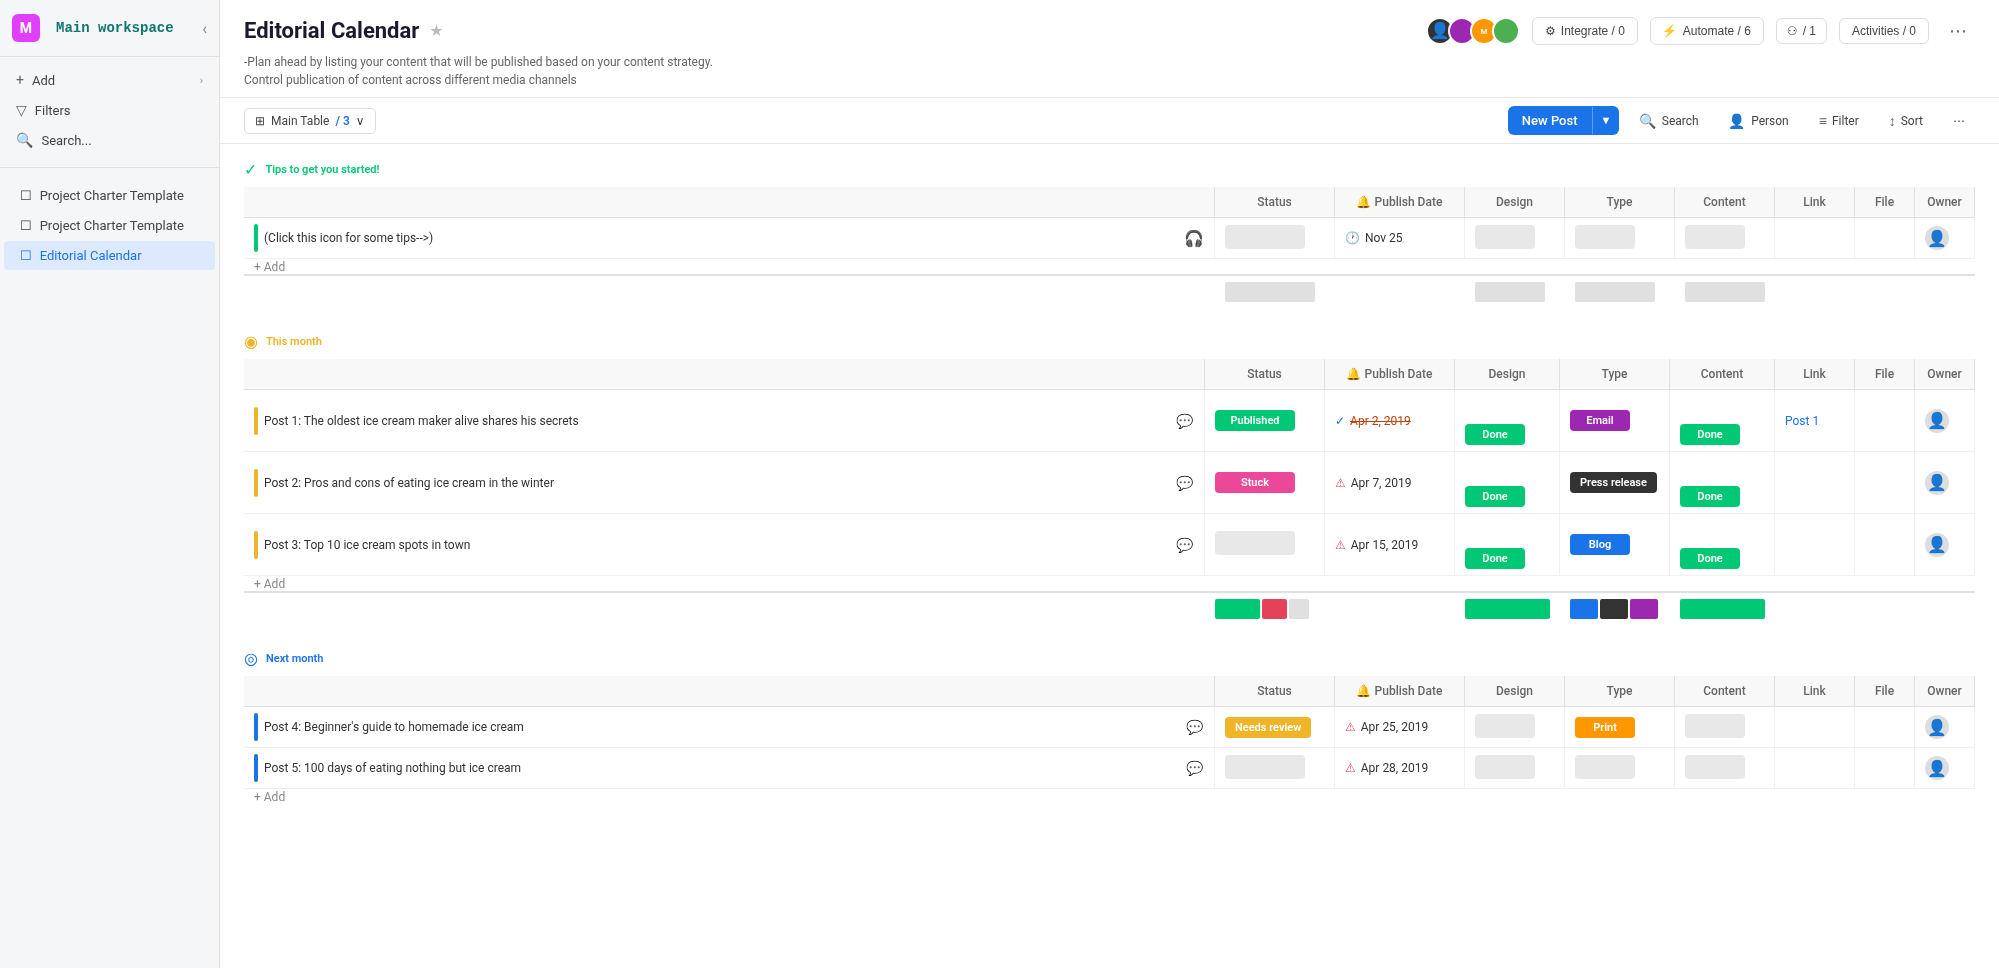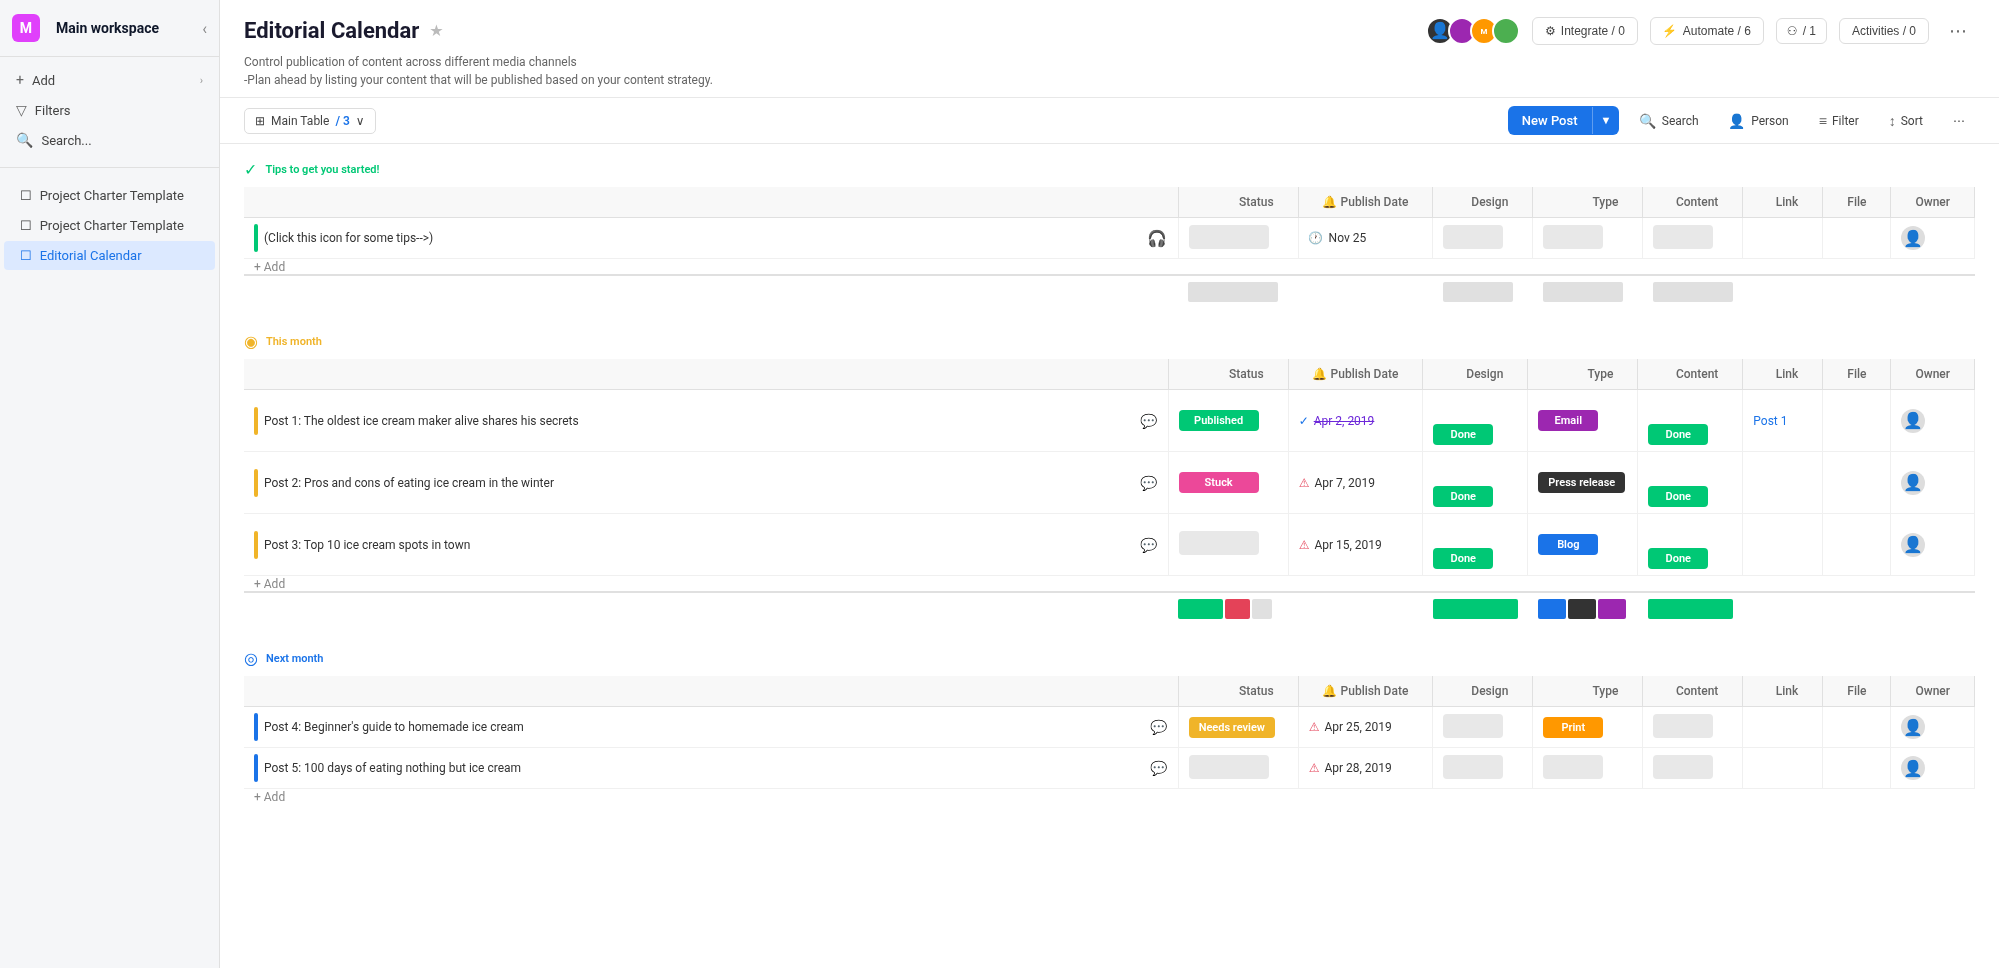--- a/index.html
+++ b/index.html
@@ -20,21 +20,21 @@
       align-items: center;
       padding: 14px 12px;
       border-bottom: 1px solid #e0e0e0;
       justify-content: space-between;
     }
     .sidebar-logo {
       width: 28px; height: 28px; border-radius: 6px;
       background: #e040fb; display: flex; align-items: center; justify-content: center;
       color: #fff; font-weight: 700; font-size: 14px; margin-right: 8px;
     }
-    .sidebar-title { font-weight: 700; font-size: 14px; color: #0f172a; }
+    .sidebar-title { font-weight: 700; font-size: 14px; color: #0f766e; font-family: Liberation Mono, monospace; }
     .sidebar-collapse { cursor: pointer; color: #888; font-size: 16px; }
     .sidebar-actions { padding: 8px 0; }
     .sidebar-action-item {
       display: flex; align-items: center; padding: 7px 16px; cursor: pointer;
       color: #444; font-size: 13px; gap: 8px;
     }
     .sidebar-action-icon { font-size: 14px; color: #666; }
     .sidebar-divider { height: 1px; background: #e0e0e0; margin: 4px 0; }
     .sidebar-nav { padding: 8px 0; }
     .sidebar-nav-item {
@@ -150,22 +150,22 @@
     .group-title {
       font-size: 11px; font-weight: 600;
     }
     .group-title.green { color: #00c875; }
     .group-title.yellow { color: #f0b429; }
     .group-title.blue { color: #1a73e8; }
 
     
     .group-table { width: 100%; border-collapse: collapse; }
     .table-head th {
-      background: #f8f8f8; padding: 8px 24px;
-      text-align: right; font-size: 12px; font-weight: 500;
+      background: #f8f8f8; padding: 8px 1px;
+      text-align: center; font-size: 12px; font-weight: 500;
       color: #666; border-bottom: 1px solid #e0e0e0;
       border-right: 1px solid #e0e0e0; white-space: nowrap;
     }
     .table-head th:first-child { min-width: 350px; }
     .col-name { min-width: 350px; }
     .col-status { width: 120px; }
     .col-date { width: 130px; }
     .col-design { width: 100px; }
     .col-type { width: 110px; }
     .col-content { width: 100px; }
@@ -193,21 +193,21 @@
       min-width: 80px; text-align: center;
     }
     .status-published { background: #00c875; }
     .status-stuck { background: #ec4899; }
     .status-needs-review { background: #f0b429; }
     .status-empty { background: #e8e8e8; min-width: 80px; height: 24px; border-radius: 4px; display: inline-block; }
 
     .date-cell {
       display: flex; align-items: center; gap: 5px; font-size: 12px; color: #333;
     }
-    .date-strikethrough { text-decoration: line-through; color: #6d28d9; }
+    .date-strikethrough { text-decoration: line-through; color: #c2410c; }
 
     .pill-badge {
       display: inline-flex; align-items: center; justify-content: center;
       padding: 4px 10px; border-radius: 4px;
       font-size: 11px; font-weight: 600; color: #fff; min-width: 60px; text-align: center;
     }
     .pill-done { background: #00c875; margin-top: 28px; }
     .pill-email { background: #9c27b0; }
     .pill-press { background: #333; }
     .pill-blog { background: #1a73e8; }
@@ -320,22 +320,22 @@
           <span> / 1</span>
         </button>
 
         <button class="activities-btn">
           <span>Activities / 0</span>
         </button>
         <span class="more-btn">⋯</span>
       </div>
     </div>
     <div class="page-description">
+      <div>-Plan ahead by listing your content that will be published based on your content strategy.</div>
       <div>Control publication of content across different media channels</div>
-      <div>-Plan ahead by listing your content that will be published based on your content strategy.</div>
     </div>
   </div>
 
   <div class="toolbar">
     <div class="table-selector">
       <span>⊞</span>
       <span>Main Table</span>
       <span class="table-badge">/ 3</span>
       <span>∨</span>
     </div>

